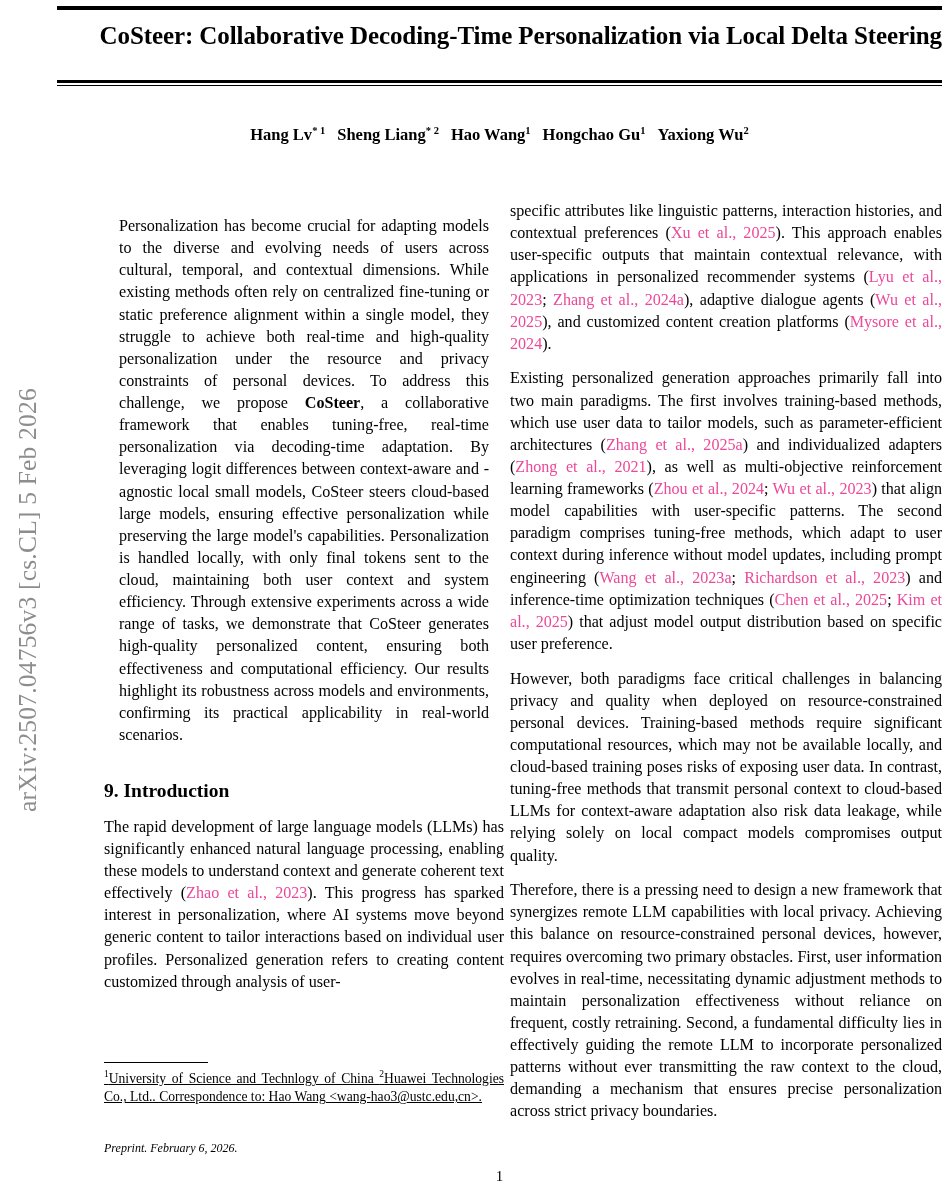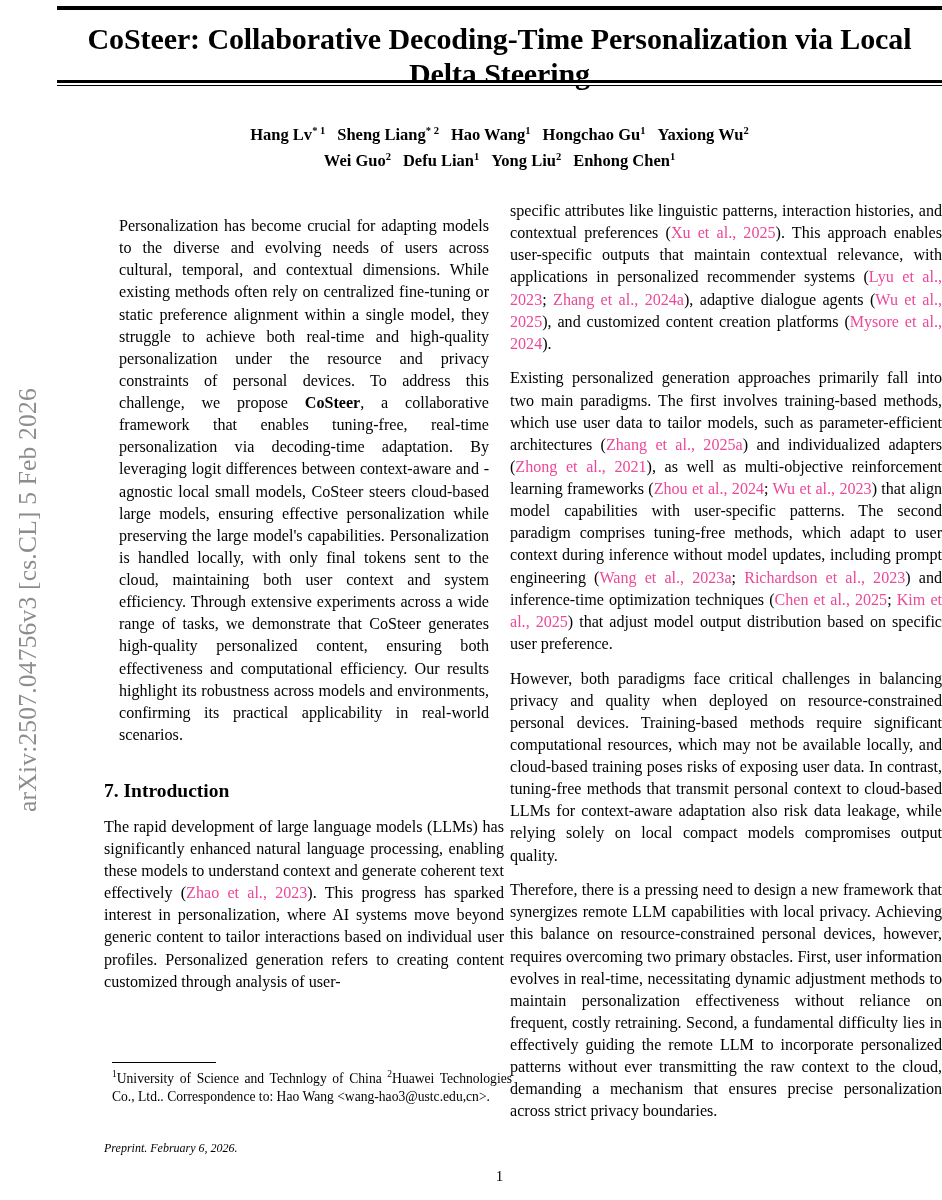--- a/index.html
+++ b/index.html
@@ -76,22 +76,22 @@
     width: 885px;
     height: 1px;
     background: #000;
   }
 
   .paper-title {
     position: absolute;
     left: 0px;
     top: 22px;
     width: 885px;
-    text-align: center;
-    font-size: 30px;
+    text-align: right;
+    font-size: 25px;
     font-weight: bold;
     line-height: 1.15;
     letter-spacing: -0.1px;
   }
 
   
   .authors {
     position: absolute;
     left: 0px;
     top: 122px;
@@ -146,23 +146,24 @@
   p.body {
     margin: 0 0 12.5px 0;
     text-align: justify;
     hyphens: none;
   }
   .cite { color: #ec4899; }
 
   
   .footnote {
     position: absolute;
-    left: 55px;
+    left: 47px;
     top: 1062px;
     width: 400px;
+    text-decoration: underline;
   }
   .footnote .fn-rule {
     width: 104px;
     height: 1px;
     background: #000;
     margin-bottom: 7px;
   }
   .footnote .fn-text {
     font-size: 13.6px;
     line-height: 1.36;
@@ -210,31 +211,28 @@
     <div class="rule-under-title">
       <div class="thick"></div>
       <div class="gap"></div>
       <div class="thin"></div>
     </div>
 
     <div class="authors">
       <span class="aline">
         <span class="nm"><span>Hang Lv</span><sup>* 1</sup></span><span class="sep"></span><span class="nm"><span>Sheng Liang</span><sup>* 2</sup></span><span class="sep"></span><span class="nm"><span>Hao Wang</span><sup>1</sup></span><span class="sep"></span><span class="nm"><span>Hongchao Gu</span><sup>1</sup></span><span class="sep"></span><span class="nm"><span>Yaxiong Wu</span><sup>2</sup></span>
       </span>
-      <span class="aline">
-        <span class="nm"><span>Wei Guo</span><sup>2</sup></span><span class="sep"></span><span class="nm"><span>Defu Lian</span><sup>1</sup></span><span class="sep"></span><span class="nm"><span>Yong Liu</span><sup>2</sup></span><span class="sep"></span><span class="nm"><span>Enhong Chen</span><sup>1</sup></span>
-      </span>
     </div>
 
     <div class="col col-left">
 
 
       <p class="abstract-body"><span>Personalization has become crucial for adapting models to the diverse and evolving needs of users across cultural, temporal, and contextual dimensions. While existing methods often rely on centralized fine-tuning or static preference alignment within a single model, they struggle to achieve both real-time and high-quality personalization under the resource and privacy constraints of personal devices. To address this challenge, we propose </span><b>CoSteer</b><span>, a collaborative framework that enables tuning-free, real-time personalization via decoding-time adaptation. By leveraging logit differences between context-aware and -agnostic local small models, CoSteer steers cloud-based large models, ensuring effective personalization while preserving the large model's capabilities. Personalization is handled locally, with only final tokens sent to the cloud, maintaining both user context and system efficiency. Through extensive experiments across a wide range of tasks, we demonstrate that CoSteer generates high-quality personalized content, ensuring both effectiveness and computational efficiency. Our results highlight its robustness across models and environments, confirming its practical applicability in real-world scenarios.</span></p>
 
-      <div class="sec-head">7. Introduction</div>
+      <div class="sec-head">9. Introduction</div>
 
       <p class="body"><span>The rapid development of large language models (LLMs) has significantly enhanced natural language processing, enabling these models to understand context and generate coherent text effectively (</span><span class="cite">Zhao et al., 2023</span><span>). This progress has sparked interest in personalization, where AI systems move beyond generic content to tailor interactions based on individual user profiles. Personalized generation refers to creating content customized through analysis of user-</span></p>
 
     </div>
 
     <div class="col col-right">
 
       <p class="body"><span>specific attributes like linguistic patterns, interaction histories, and contextual preferences (</span><span class="cite">Xu et al., 2025</span><span>). This approach enables user-specific outputs that maintain contextual relevance, with applications in personalized recommender systems (</span><span class="cite">Lyu et al., 2023</span><span>; </span><span class="cite">Zhang et al., 2024a</span><span>), adaptive dialogue agents (</span><span class="cite">Wu et al., 2025</span><span>), and customized content creation platforms (</span><span class="cite">Mysore et al., 2024</span><span>).</span></p>
 
       <p class="body"><span>Existing personalized generation approaches primarily fall into two main paradigms. The first involves training-based methods, which use user data to tailor models, such as parameter-efficient architectures (</span><span class="cite">Zhang et al., 2025a</span><span>) and individualized adapters (</span><span class="cite">Zhong et al., 2021</span><span>), as well as multi-objective reinforcement learning frameworks (</span><span class="cite">Zhou et al., 2024</span><span>; </span><span class="cite">Wu et al., 2023</span><span>) that align model capabilities with user-specific patterns. The second paradigm comprises tuning-free methods, which adapt to user context during inference without model updates, including prompt engineering (</span><span class="cite">Wang et al., 2023a</span><span>; </span><span class="cite">Richardson et al., 2023</span><span>) and inference-time optimization techniques (</span><span class="cite">Chen et al., 2025</span><span>; </span><span class="cite">Kim et al., 2025</span><span>) that adjust model output distribution based on specific user preference.</span></p>

